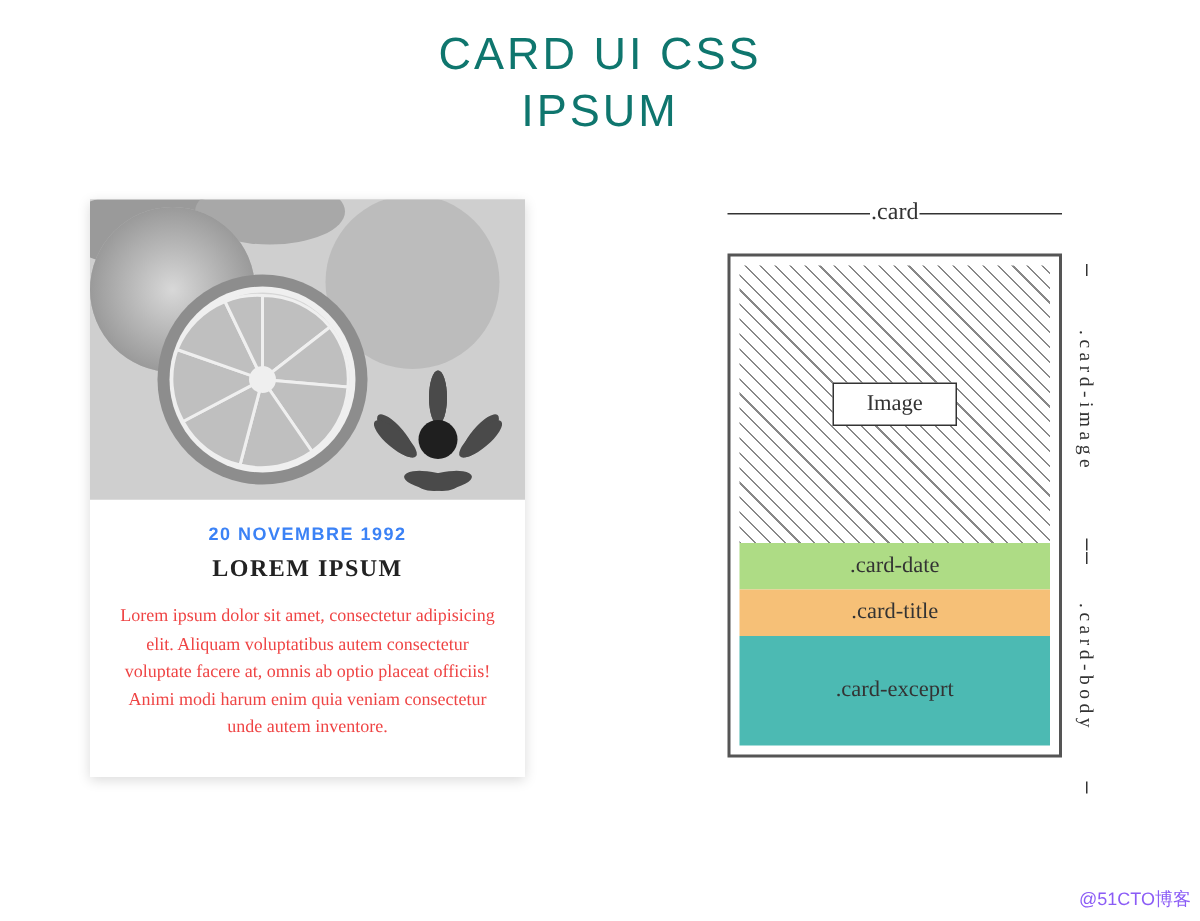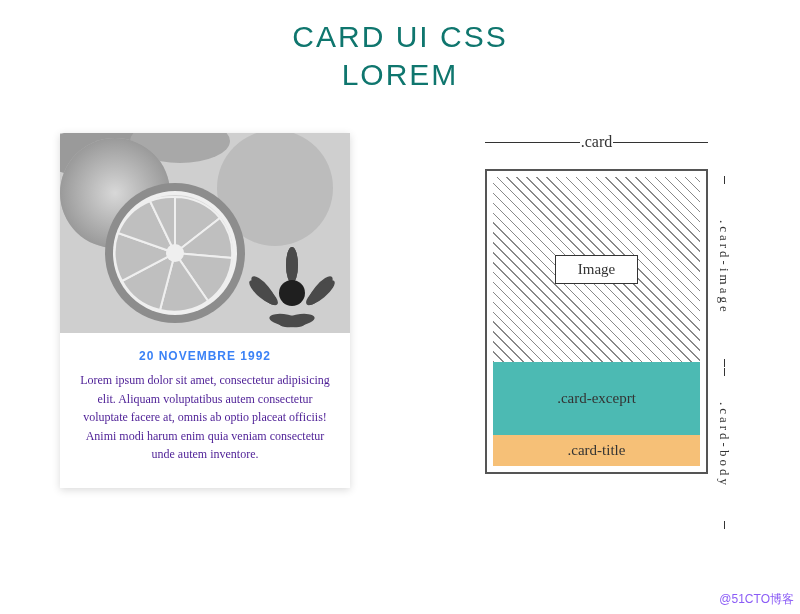--- a/index.html
+++ b/index.html
@@ -55,21 +55,21 @@
     font-family: Georgia, serif;
     font-size: 16px;
     letter-spacing: 1px;
     font-weight: 700;
     color: #222;
     margin-bottom: 12px;
   }
   .card-excerpt {
     font-family: Georgia, serif;
     font-size: 12px;
-    color: #4c1d95;
+    color: #ef4444;
     line-height: 1.55;
   }
   
   .schema-wrap {
     position: relative;
     padding-top: 28px;
     padding-right: 32px;
   }
   .schema-top-label {
     position: absolute;
@@ -155,21 +155,21 @@
     font-family: Arial, sans-serif;
     font-size: 12px;
     color: #8b5cf6;
   }
 </style>
 </head>
 <body>
 
 <div class="heading">
   <span>CARD UI CSS</span><br>
-  <span>LOREM</span>
+  <span>IPSUM</span>
 </div>
 
 <div class="content">
 
   <div class="card">
     <div class="card-image">
 
       <svg viewBox="0 0 290 200" preserveAspectRatio="xMidYMid slice">
         <rect width="290" height="200" fill="#cfcfcf"></rect>
 
@@ -212,32 +212,34 @@
         <defs>
           <radialGradient id="g1">
               <stop offset="0%" stop-color="#d8d8d8"></stop>
               <stop offset="100%" stop-color="#9a9a9a"></stop>
             </radialGradient>
         </defs>
       </svg>
     </div>
     <div class="card-body">
       <div class="card-date">20 NOVEMBRE 1992</div>
+      <div class="card-title">LOREM IPSUM</div>
       <div class="card-excerpt">Lorem ipsum dolor sit amet, consectetur adipisicing elit. Aliquam voluptatibus autem consectetur voluptate facere at, omnis ab optio placeat officiis! Animi modi harum enim quia veniam consectetur unde autem inventore.</div>
     </div>
   </div>
 
   <div class="schema-wrap">
     <div class="schema-top-label">.card</div>
     <div class="side-label image">.card-image</div>
     <div class="side-label body">.card-body</div>
     <div class="schema">
       <div class="schema-image">
         <div class="schema-image-label">Image</div>
       </div>
+      <div class="schema-row schema-date">.card-date</div>
+      <div class="schema-row schema-title">.card-title</div>
       <div class="schema-row schema-excerpt">.card-exceprt</div>
-      <div class="schema-row schema-title">.card-title</div>
     </div>
   </div>
 
 </div>
 
 <div class="watermark">@51CTO博客</div>
 
 </body></html>

